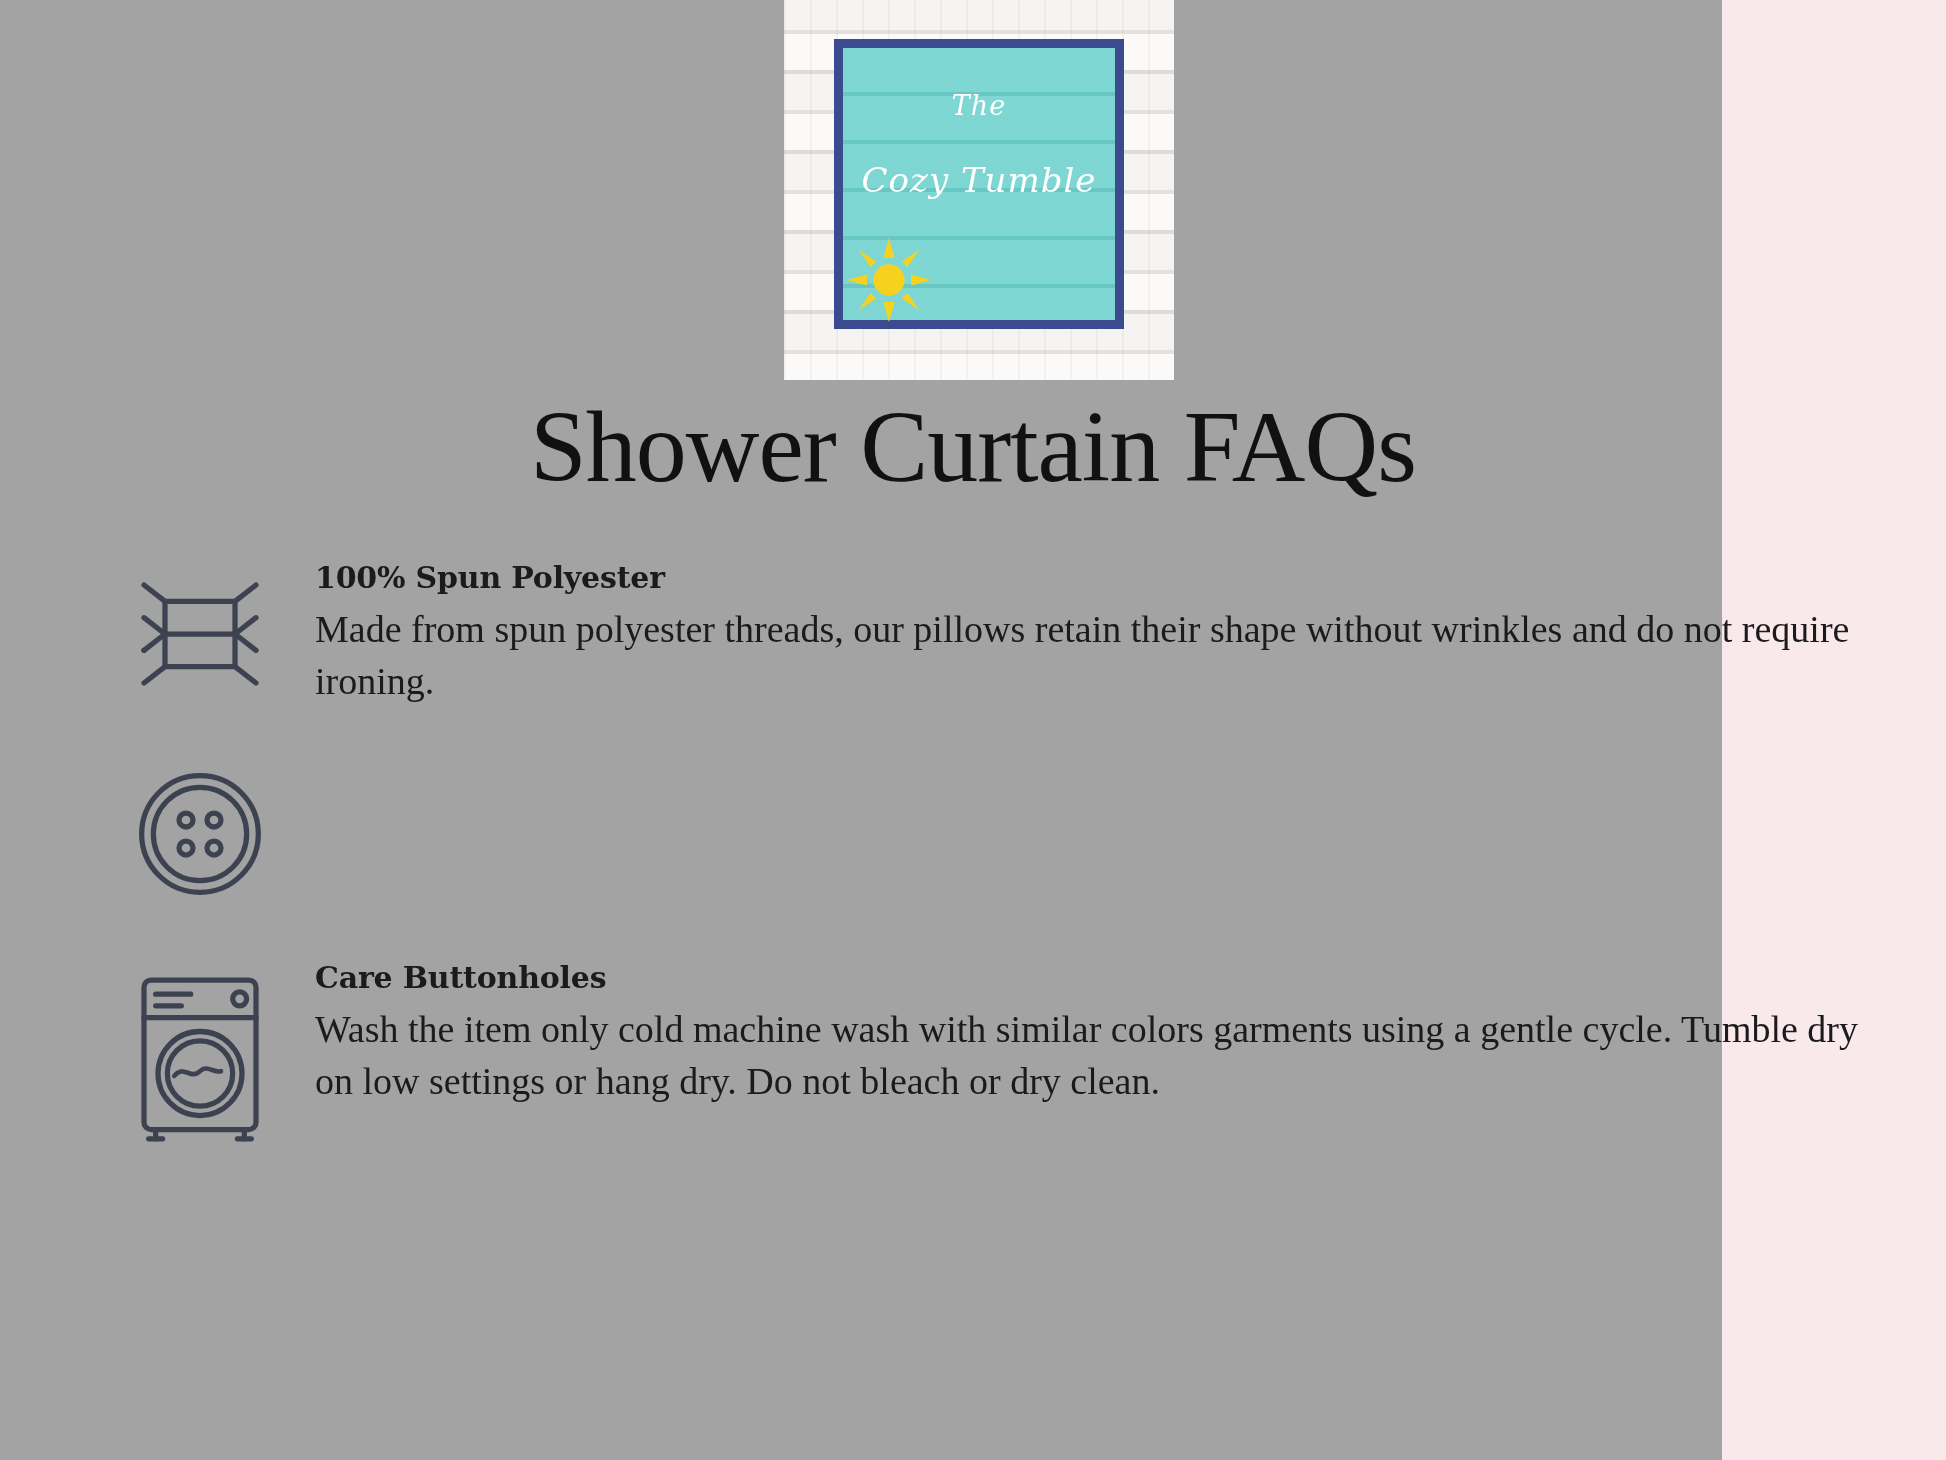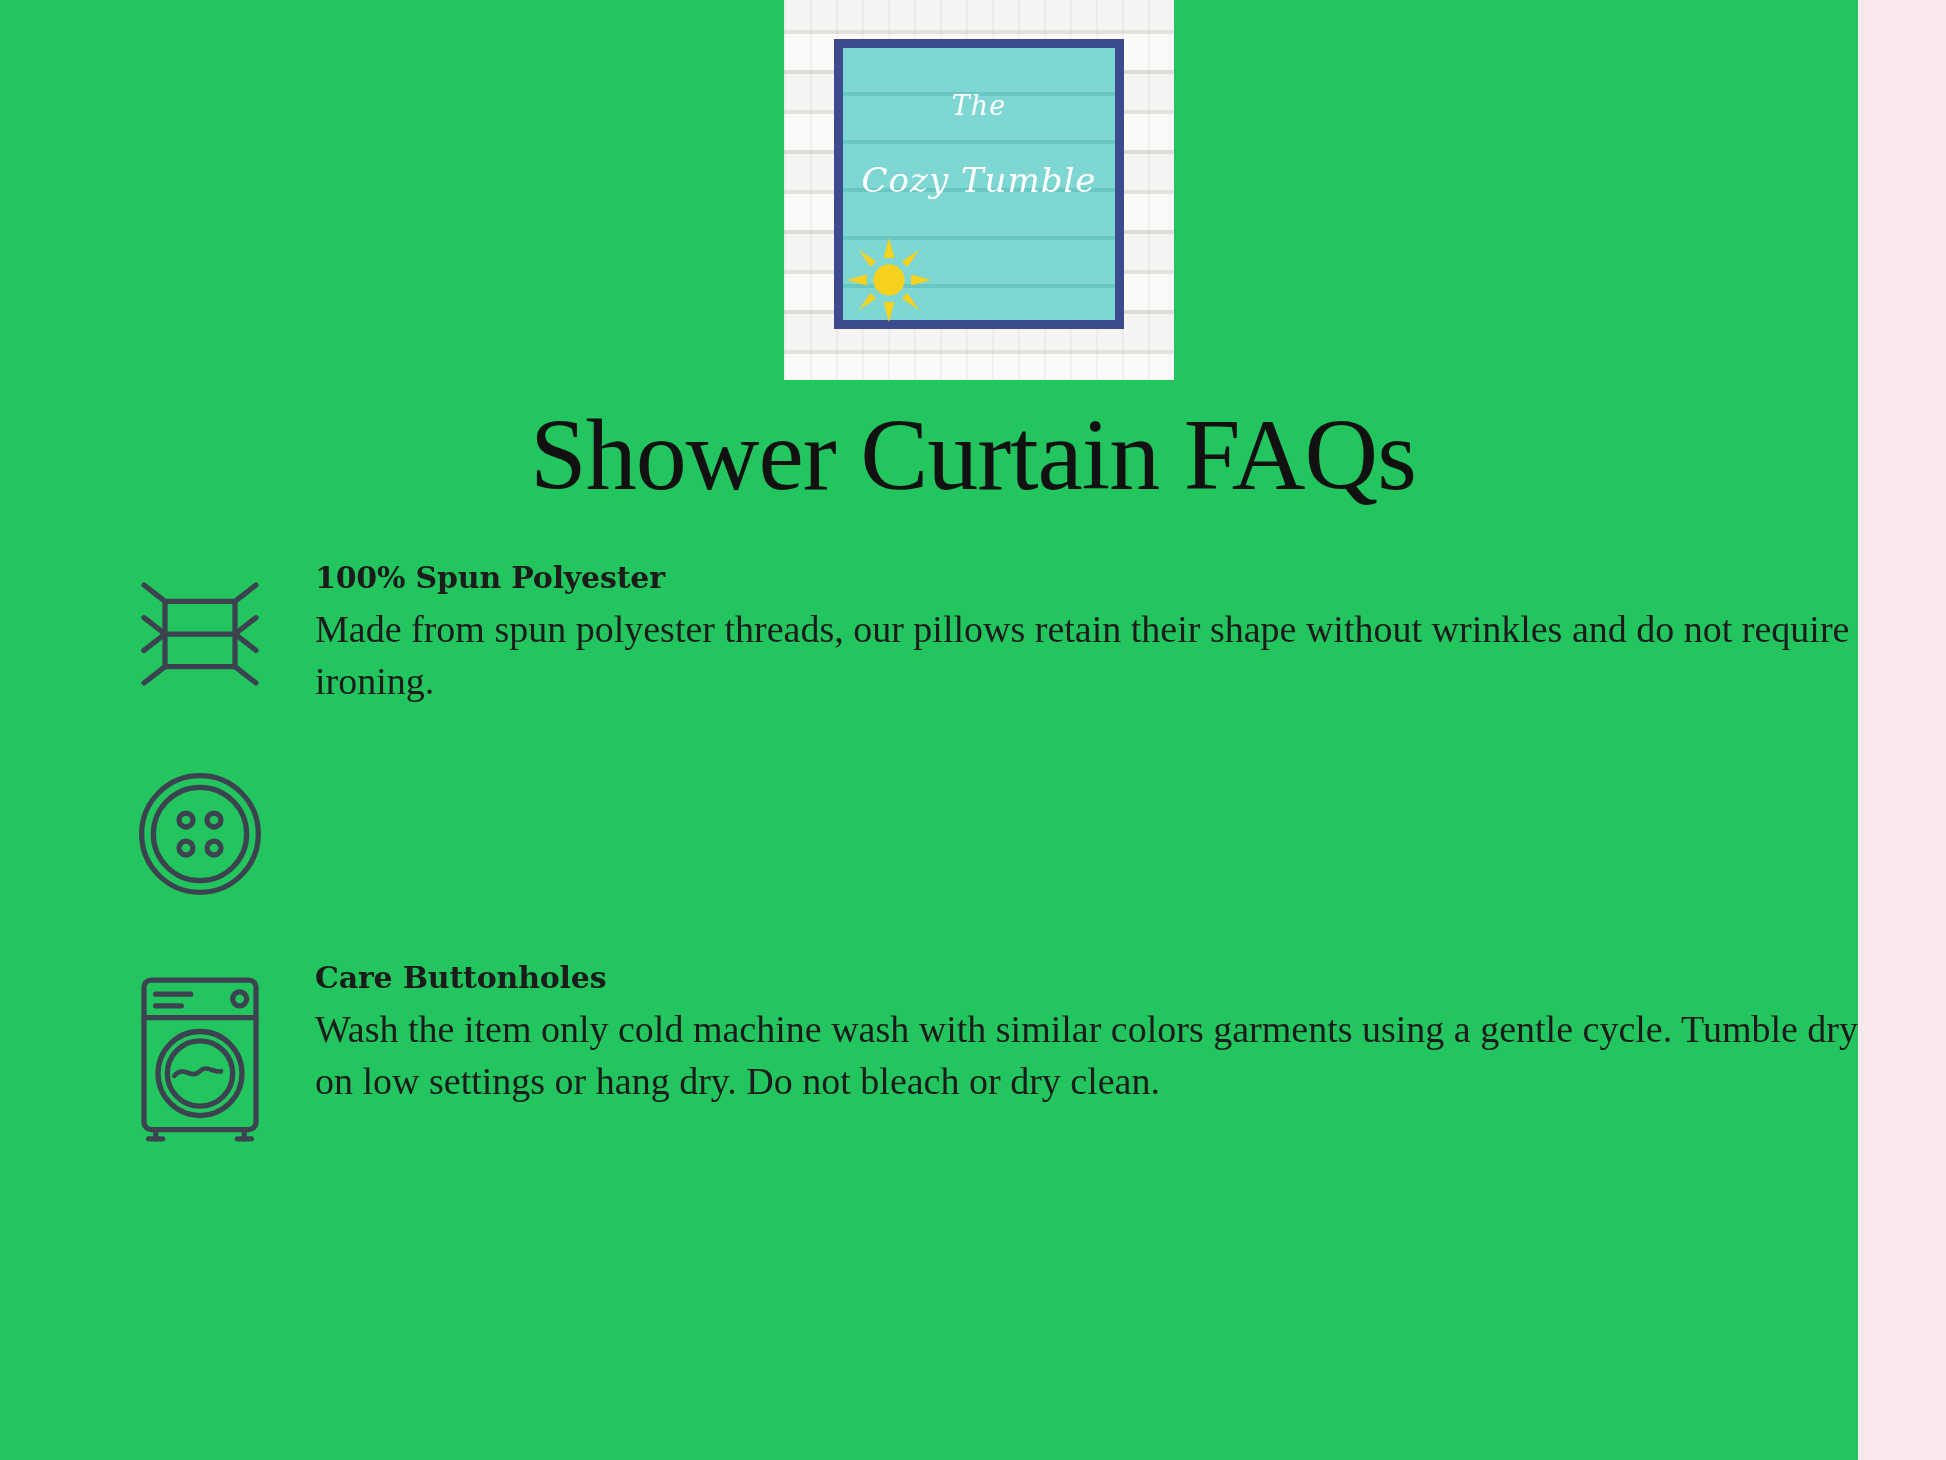--- a/index.html
+++ b/index.html
@@ -9,23 +9,23 @@
   body {
     width: 1946px;
     height: 1460px;
     background: #fae9ec;
     font-family: "Liberation Serif", serif;
     overflow: hidden;
   }
 
   .page {
     position: relative;
-    width: 1858px;
+    width: 1722px;
     height: 1460px;
-    background: #22c55e;
+    background: #a3a3a3;
   }
 
   
   .logo-wrap {
     position: absolute;
     left: 784px;
     top: -6px;
     width: 390px;
     height: 386px;
   }
@@ -104,21 +104,21 @@
     right: 0;
     text-align: center;
     color: #f6d21f;
     font-size: 74px;
     line-height: 74px;
   }
 
   
   .title {
     position: absolute;
-    top: 396px;
+    top: 388px;
     left: 0;
     width: 1946px;
     text-align: center;
     font-family: "Liberation Serif", serif;
     font-size: 102px;
     color: #111111;
     letter-spacing: -1px;
     white-space: nowrap;
   }
 

